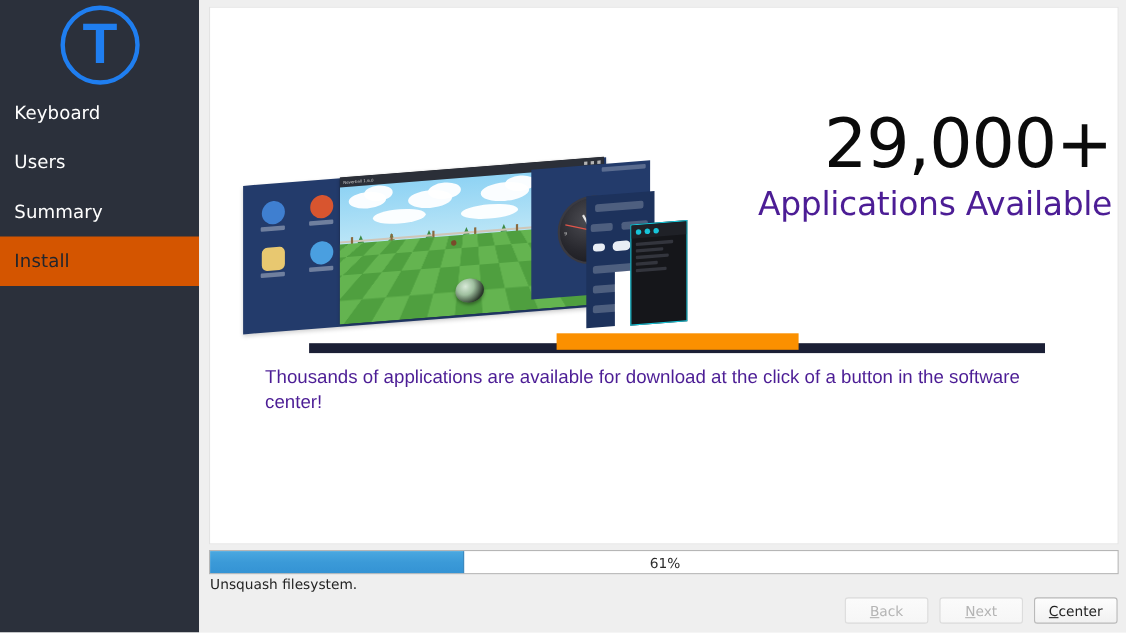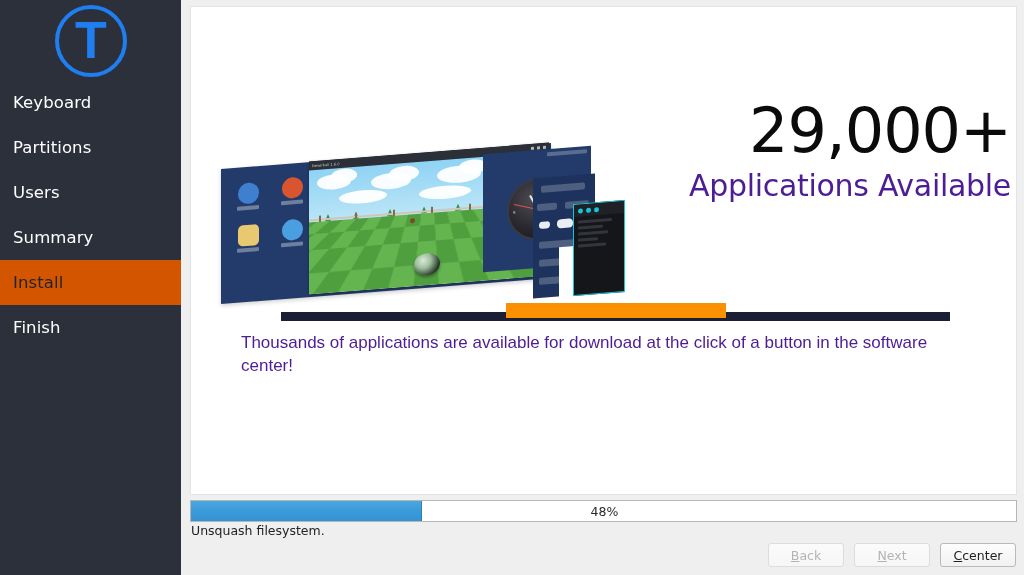--- a/index.html
+++ b/index.html
@@ -282,33 +282,27 @@
     <div id="logo-circle">
       <span class="t-letter">T</span>
     </div>
   </div>
 
   <div style="position:absolute;left:0;top:80px;width:181px;">
     <div class="nav-item">
         <span>Keyboard</span>
       </div>
     <div class="nav-item">
-        <span>Partitions</span>
-      </div>
-    <div class="nav-item">
         <span>Users</span>
       </div>
     <div class="nav-item">
         <span>Summary</span>
       </div>
     <div class="nav-item active">
         <span>Install</span>
-      </div>
-    <div class="nav-item">
-        <span>Finish</span>
       </div>
   </div>
 </div>
 
 <div id="right-pane">
 
   <div id="content-card">
 
     <div id="slide">
 
@@ -447,21 +441,21 @@
       <div id="ribbon-track"></div>
       <div id="ribbon-fill"></div>
 
       <div id="caption">Thousands of applications are available for download at the click of a button in the software center!</div>
     </div>
   </div>
 
   <div id="progress-row">
     <div id="progress-outer">
       <div id="progress-fill" style="width: 28%;"></div>
-      <div id="progress-pct">48%</div>
+      <div id="progress-pct">61%</div>
     </div>
   </div>
 
   <div id="status-text">Unsquash filesystem.</div>
 
   <div id="button-row">
     <div class="btn disabled">
       <span><span class="mnem">B</span><span>ack</span></span>
     </div>
     <div class="btn disabled">

